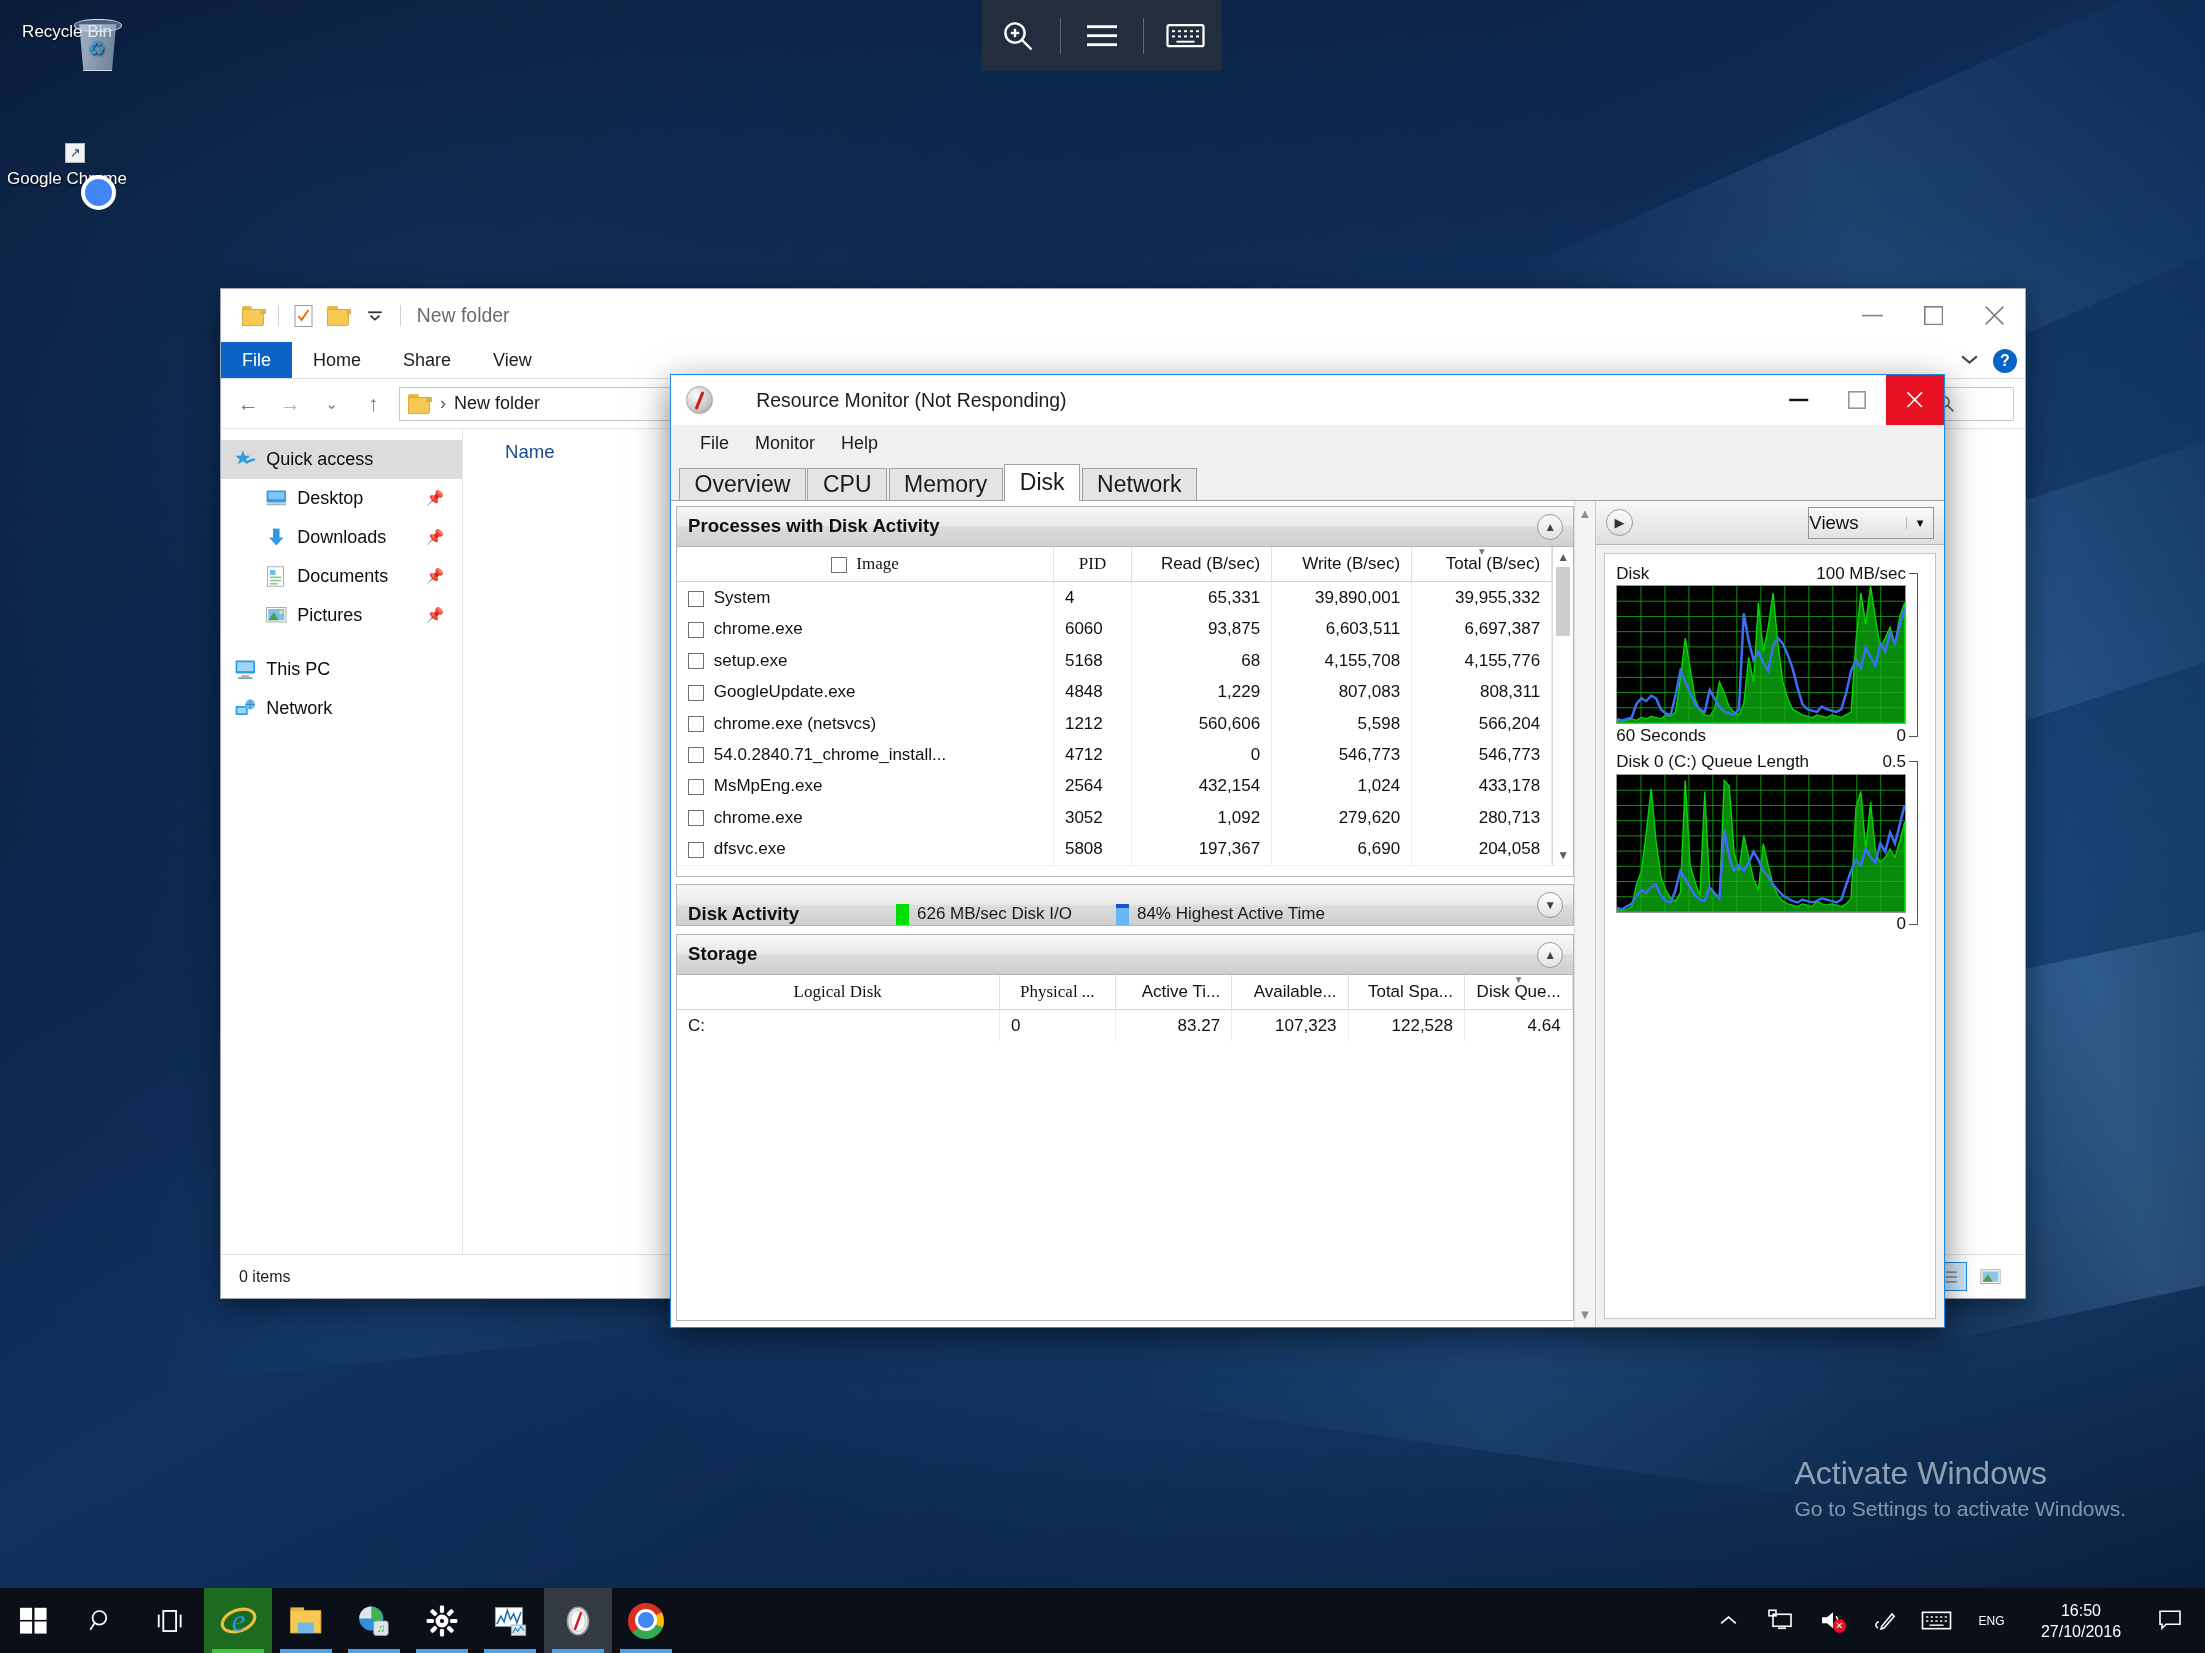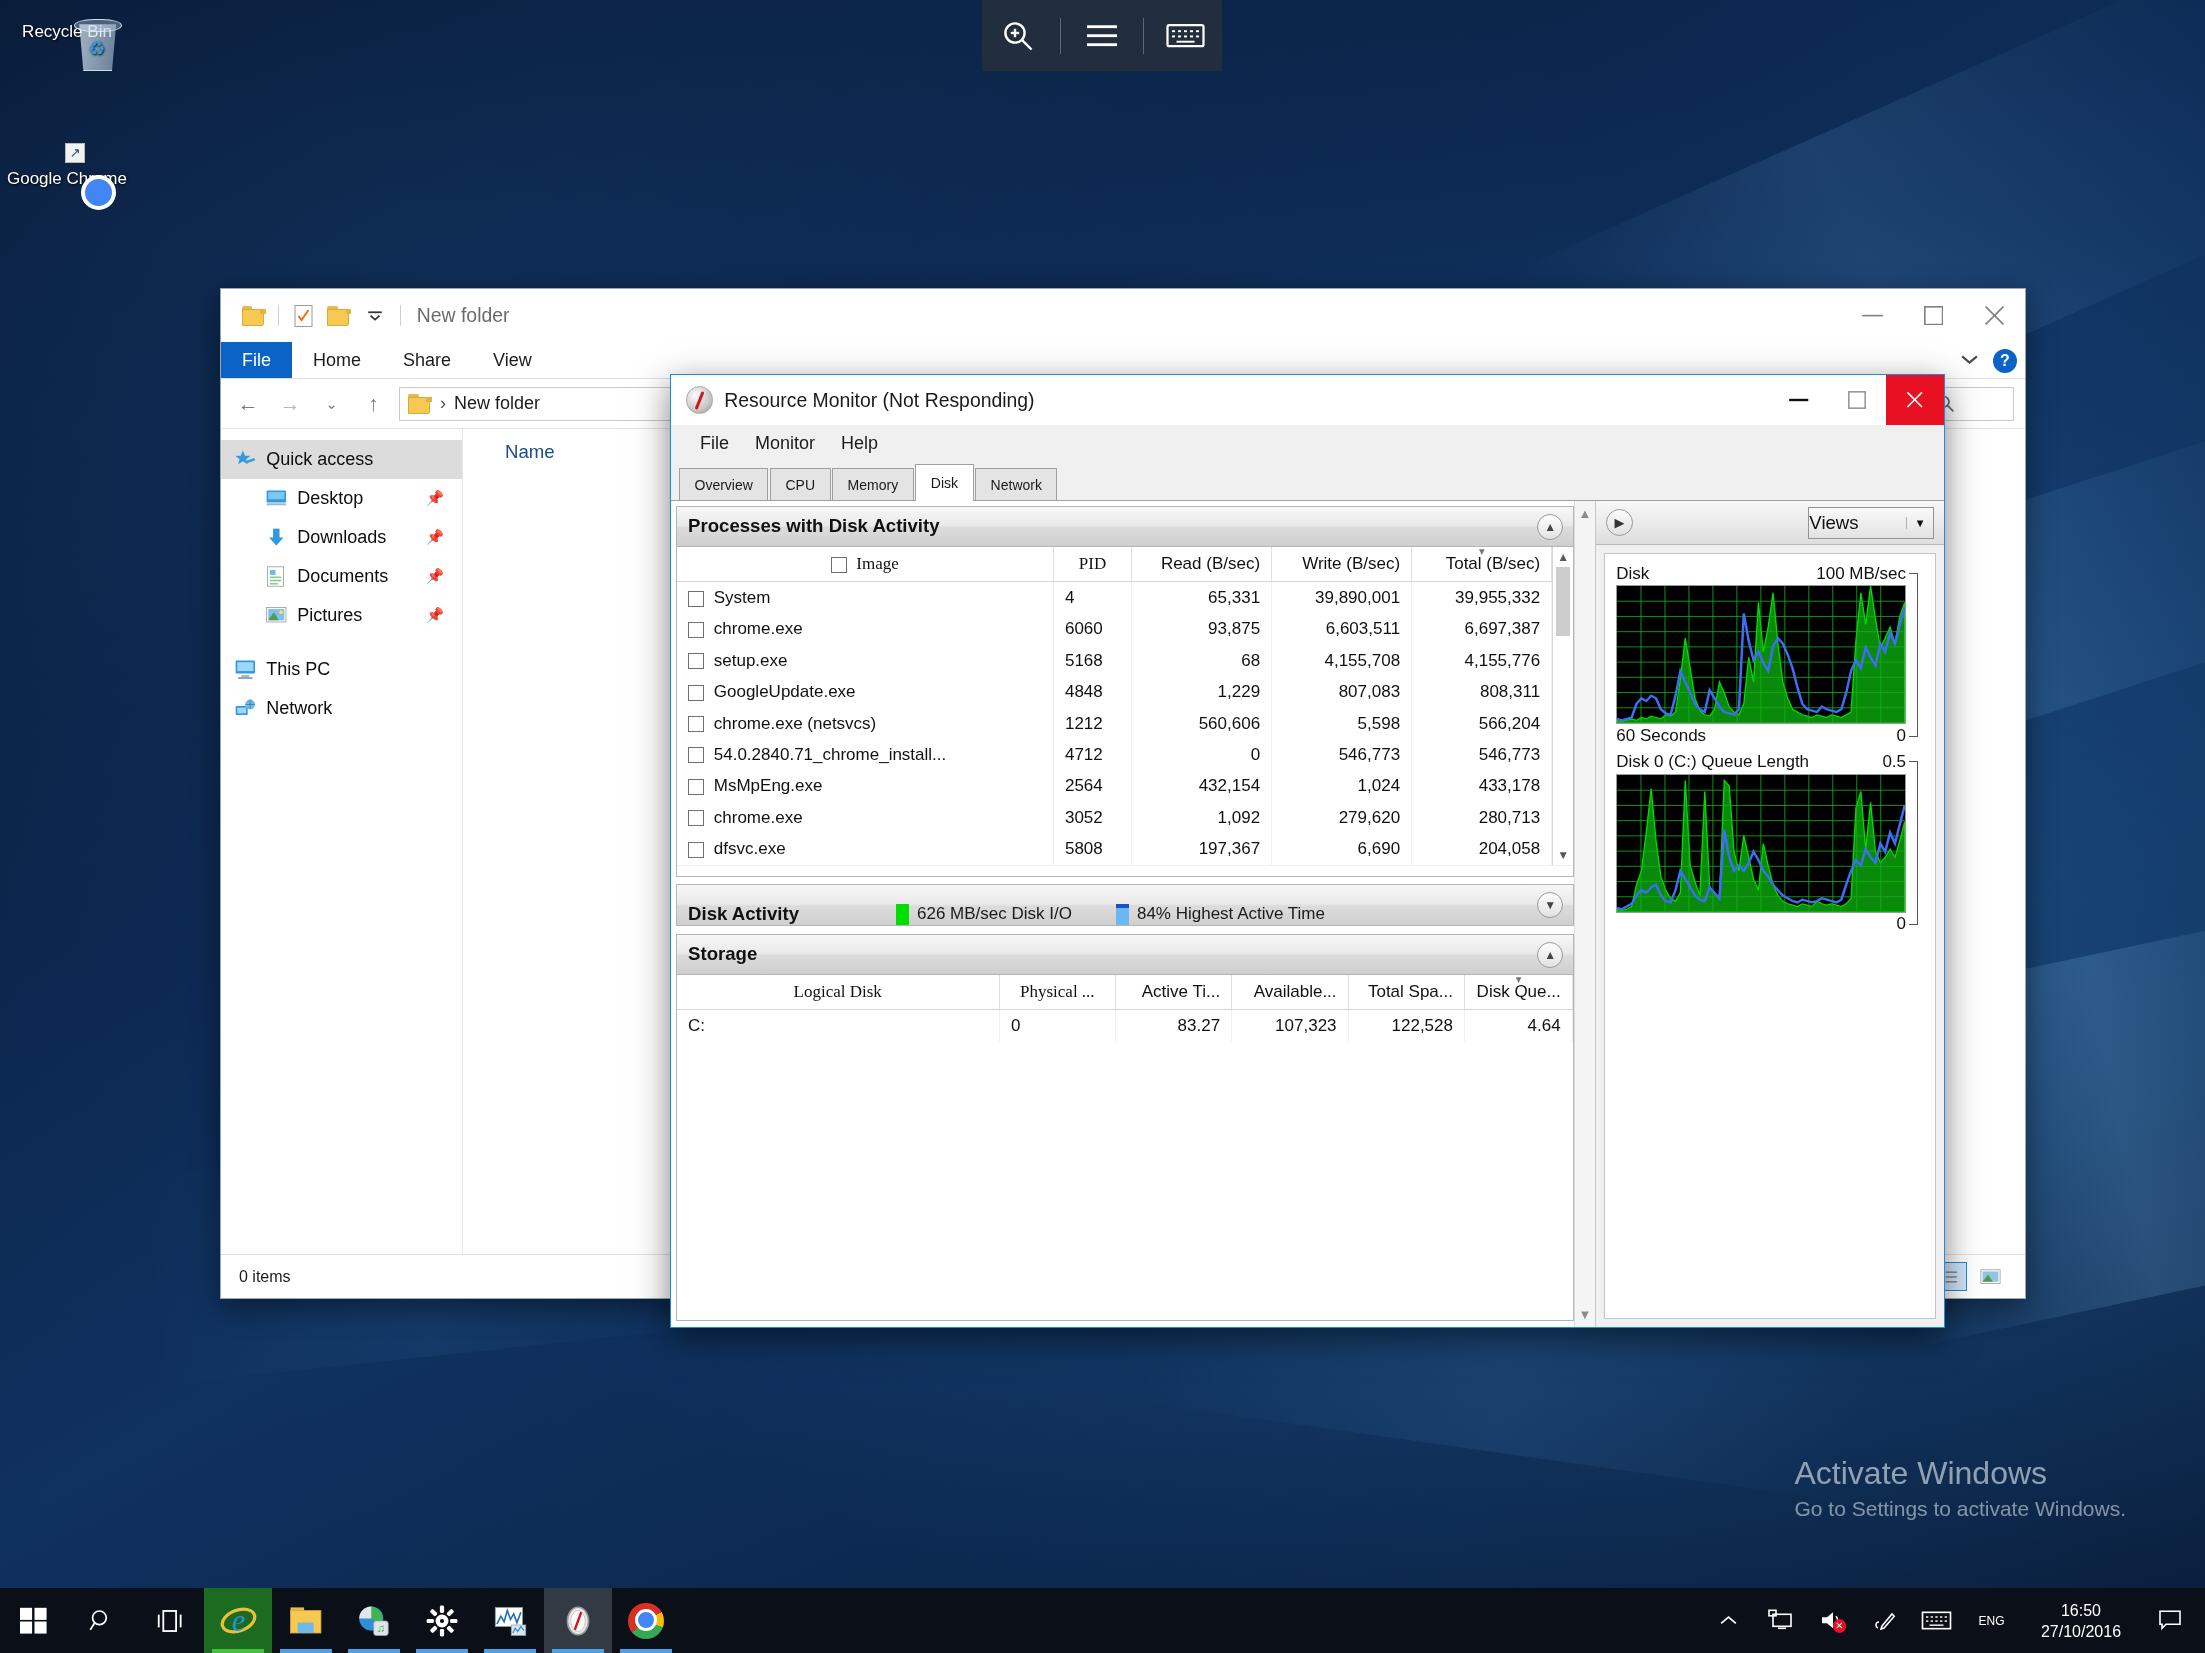--- a/index.html
+++ b/index.html
@@ -211,20 +211,21 @@
     width: 1275px; height: 954px;
     background: #f0f0f0;
     border: 1.6px solid #1f8ae0;
     box-shadow: 0 9.7px 32px rgba(0,0,0,0.5);
     display: flex; flex-direction: column;
   }
   #rm-titlebar {
     height: 50px; background: #fff;
     display: flex; align-items: center; padding-left: 14.5px;
     position: relative;
+    gap: 32px;
   }
   .rm-ico {
     width: 27.4px; height: 27.4px; border-radius: 50%;
     background: radial-gradient(circle at 35% 32%, #fdfdfd, #c3c3c3 65%, #8e8e8e 100%);
     border: 1.6px solid #a8a8a8;
     position: relative; flex: none;
   }
   .rm-ico::after {
     content: ""; position: absolute; left: 11.3px; top: 4px;
     width: 3.2px; height: 19.4px; background: #d01818;
@@ -243,21 +244,21 @@
   .rm-menu { padding: 0 13px; height: 32px; display: flex; align-items: center; }
 
   #rm-tabs {
     height: 39px; background: #f0f0f0;
     display: flex; align-items: flex-end; padding-left: 8px;
     border-bottom: 0.8px solid #a0a0a0;
   }
   .rm-tab {
     height: 32px; padding: 0 14.5px;
     display: flex; align-items: center;
-    font-size: 14px; color: #1b1b1b;
+    font-size: 23px; color: #1b1b1b;
     background: #e4e4e4;
     border: 0.8px solid #a0a0a0; border-bottom: none;
     margin-right: 1.6px;
     text-align: right;
   }
   .rm-tab.active {
     background: #fff; height: 37px; position: relative; z-index: 2;
     margin-bottom: -0.8px;
   }
 

